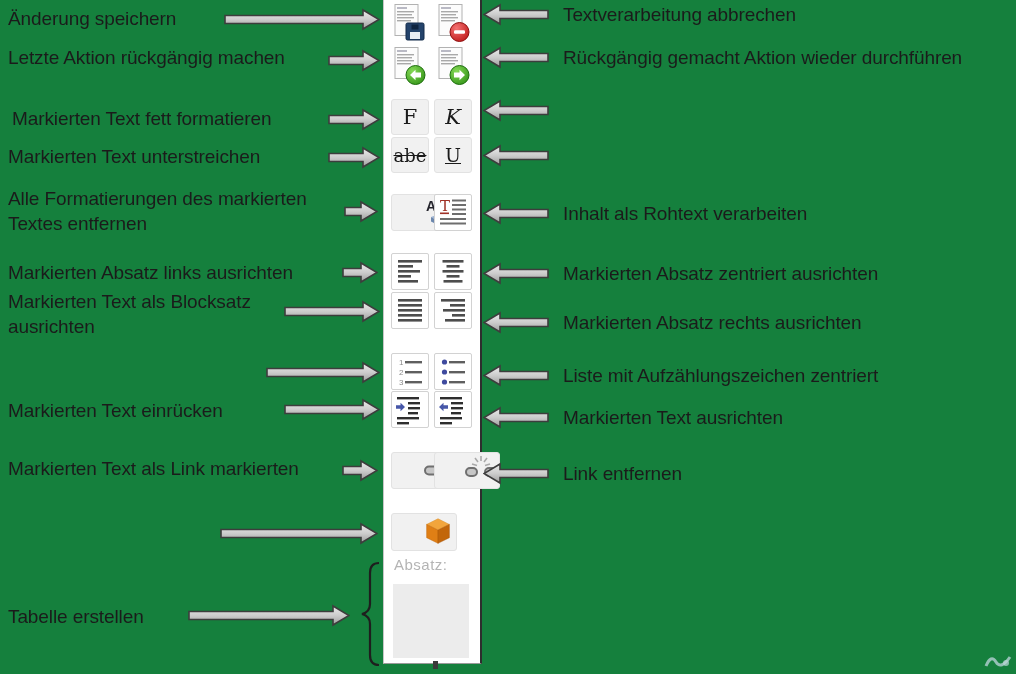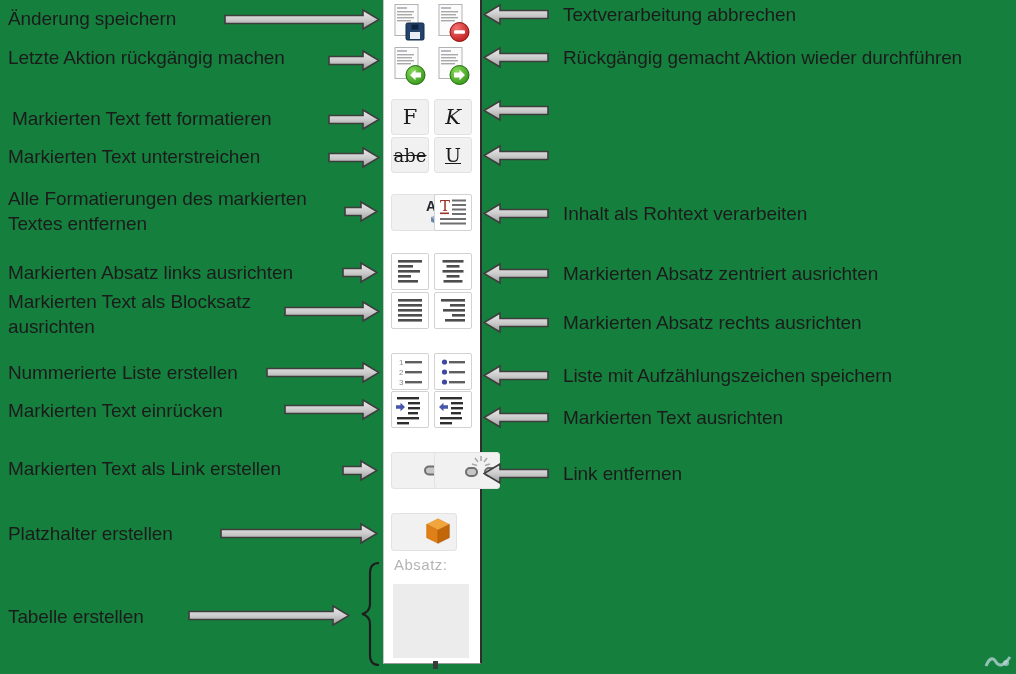--- a/index.html
+++ b/index.html
@@ -49,24 +49,22 @@
     </defs>
   </svg>
 
   <div class="lbl" style="left:8px;top:6px">Änderung speichern</div>
   <div class="lbl" style="left:8px;top:45px">Letzte Aktion rückgängig machen</div>
   <div class="lbl" style="left:12px;top:106px">Markierten Text fett formatieren</div>
   <div class="lbl" style="left:8px;top:144px">Markierten Text unterstreichen</div>
   <div class="lbl wrap" style="left:8px;top:186px;width:345px">Alle Formatierungen des markierten Textes entfernen</div>
   <div class="lbl" style="left:8px;top:260px">Markierten Absatz links ausrichten</div>
   <div class="lbl wrap" style="left:8px;top:289px;width:285px">Markierten Text als Blocksatz ausrichten</div>
-  <div class="lbl" style="left:8px;top:360px">Nummerierte Liste erstellen</div>
   <div class="lbl" style="left:8px;top:398px">Markierten Text einrücken</div>
-  <div class="lbl" style="left:8px;top:456px">Markierten Text als Link erstellen</div>
-  <div class="lbl" style="left:8px;top:521px">Platzhalter erstellen</div>
+  <div class="lbl" style="left:8px;top:456px">Markierten Text als Link markierten</div>
   <div class="lbl" style="left:8px;top:604px">Tabelle erstellen</div>
 
   <div class="barrow" style="left:224px;top:8px">
       <svg width="156" height="23" viewBox="0 0 156 23">
         <polygon points="1,7.5 139,7.5 139,2 155,11.5 139,21 139,15.5 1,15.5" fill="url(#agrad)" stroke="#3d3d3d" stroke-width="1.6"></polygon>
       </svg>
     </div>
   <div class="barrow" style="left:328px;top:49px">
       <svg width="52" height="23" viewBox="0 0 52 23">
         <polygon points="1,7.5 35,7.5 35,2 51,11.5 35,21 35,15.5 1,15.5" fill="url(#agrad)" stroke="#3d3d3d" stroke-width="1.6"></polygon>
@@ -377,21 +375,21 @@
       <svg width="66" height="23" viewBox="0 0 66 23">
         <polygon points="65,7.5 17,7.5 17,2 1,11.5 17,21 17,15.5 65,15.5" fill="url(#agrad)" stroke="#3d3d3d" stroke-width="1.6"></polygon>
       </svg>
     </div>
 
   <div class="lbl" style="left:563px;top:2px">Textverarbeitung abbrechen</div>
   <div class="lbl" style="left:563px;top:45px">Rückgängig gemacht Aktion wieder durchführen</div>
   <div class="lbl" style="left:563px;top:201px">Inhalt als Rohtext verarbeiten</div>
   <div class="lbl" style="left:563px;top:261px">Markierten Absatz zentriert ausrichten</div>
   <div class="lbl" style="left:563px;top:310px">Markierten Absatz rechts ausrichten</div>
-  <div class="lbl" style="left:563px;top:363px">Liste mit Aufzählungszeichen speichern</div>
+  <div class="lbl" style="left:563px;top:363px">Liste mit Aufzählungszeichen zentriert</div>
   <div class="lbl" style="left:563px;top:405px">Markierten Text ausrichten</div>
   <div class="lbl" style="left:563px;top:461px">Link entfernen</div>
 
   <div class="watermark">
     <svg width="32" height="26" viewBox="0 0 32 26">
       <path d="M4,20 Q9,8 14,16 T28,11" fill="none" stroke="#cfdfee" stroke-width="3" opacity="0.8"></path>
       <circle cx="24" cy="17" r="3" fill="#dbe7f3" opacity="0.7"></circle>
     </svg>
   </div>
 

